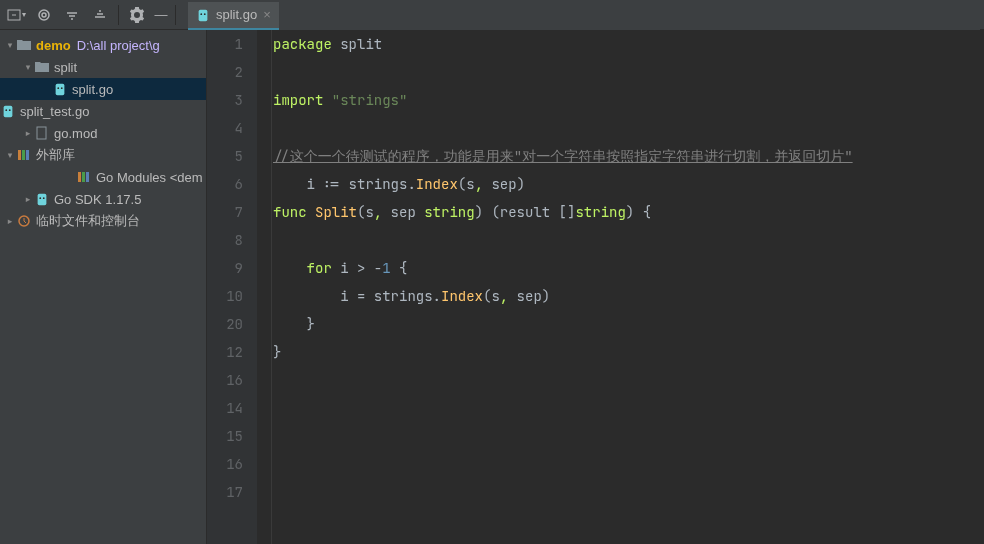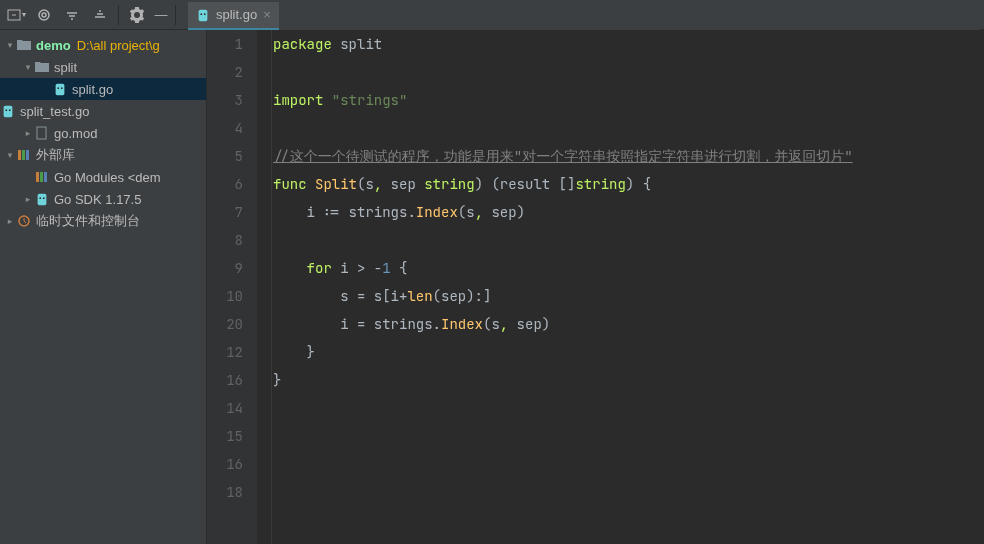--- a/index.html
+++ b/index.html
@@ -13,22 +13,22 @@
 .tab .go-ico { width:14px; height:14px; }
 .tab-x { color:#888; font-size:13px; }
 .main { display:flex; height:514px; }
 .sidebar { width:207px; background:#3c3f41; overflow:hidden; border-right:1px solid #2b2b2b; }
 .tree { padding-top:4px; }
 .node { display:flex; align-items:center; height:22px; white-space:nowrap; }
 .node.selected { background:#0d293e; }
 .node .arrow { width:12px; text-align:center; color:#888; font-size:9px; }
 .node .ico { width:16px; display:flex; justify-content:center; margin-right:4px; }
 .node .label { color:#bbb; }
-.node .label.dim { color:#eab308; }
-.node .label.bold { font-weight:bold; color:#86efac; }
+.node .label.dim { color:#c4b5fd; }
+.node .label.bold { font-weight:bold; color:#eab308; }
 .folder-ico { width:14px; height:12px; }
 .go-ico-small { width:14px; height:14px; }
 .editor { flex:1; background:#2b2b2b; display:flex; font-family:"JetBrains Mono","Consolas",monospace; font-size:14px; line-height:28px; }
 .gutter { width:50px; background:#313335; color:#606366; text-align:right; padding-right:14px; position:relative; }
 .gutter .ln { height:28px; }
 .code { flex:1; padding-left:16px; position:relative; }
 .code .line { height:28px; white-space:pre; color:#aeb7c0; }
 .kw { color:#bef264; }
 .str { color:#6a8759; }
 .fn { color:#ffc66d; }
@@ -149,21 +149,21 @@
         <span class="ico">
             <svg viewBox="0 0 14 14" width="14" height="14">
               <rect x="1" y="2" width="3" height="10" fill="#c87f3b"></rect>
               <rect x="5" y="2" width="3" height="10" fill="#4a9b4a"></rect>
               <rect x="9" y="2" width="3" height="10" fill="#5a7fb4"></rect>
             </svg>
           </span>
         <span class="label">外部库</span>
       </div>
 
-      <div class="node" style="padding-left:34px;">
+      <div class="node" style="padding-left:46px;margin-left:30px;">
         <span class="ico">
             <svg viewBox="0 0 14 14" width="14" height="14">
               <rect x="1" y="2" width="3" height="10" fill="#c87f3b"></rect>
               <rect x="5" y="2" width="3" height="10" fill="#4a9b4a"></rect>
               <rect x="9" y="2" width="3" height="10" fill="#5a7fb4"></rect>
             </svg>
           </span>
         <span class="label">Go Modules &lt;dem</span>
       </div>
 
@@ -204,35 +204,34 @@
         <div class="ln">7</div>
         <div class="ln">8</div>
         <div class="ln">9</div>
         <div class="ln">10</div>
         <div class="ln">20</div>
         <div class="ln">12</div>
         <div class="ln">16</div>
         <div class="ln">14</div>
         <div class="ln">15</div>
         <div class="ln">16</div>
-        <div class="ln">18</div>
+        <div class="ln">17</div>
       </div>
     <div class="code">
       <div style="position:absolute;left:14px;top:0;bottom:0;width:1px;background:#3a3a3a;"></div>
       <div id="code-lines">
           <div class="line"><span class="kw">package </span><span>split</span></div>
           <div class="line"></div>
           <div class="line"><span class="kw">import </span><span class="str">"strings"</span></div>
           <div class="line"></div>
           <div class="line"><span class="comment">//这个一个待测试的程序，功能是用来"对一个字符串按照指定字符串进行切割，并返回切片"</span></div>
+          <div class="line"><span>    i := strings.</span><span class="fn">Index</span><span>(s</span><span class="kw">,</span><span> sep)</span></div>
           <div class="line"><span class="kw">func </span><span class="fn">Split</span><span>(s</span><span class="kw">,</span><span> sep </span><span class="kw">string</span><span>) (result []</span><span class="kw">string</span><span>) {</span></div>
-          <div class="line"><span>    i := strings.</span><span class="fn">Index</span><span>(s</span><span class="kw">,</span><span> sep)</span></div>
           <div class="line"></div>
           <div class="line"><span>    </span><span class="kw">for </span><span>i &gt; -</span><span class="num">1</span><span> {</span></div>
-          <div class="line"><span>        s = s[i+</span><span class="fn">len</span><span>(sep):]</span></div>
           <div class="line"><span>        i = strings.</span><span class="fn">Index</span><span>(s</span><span class="kw">,</span><span> sep)</span></div>
           <div class="line"><span>    }</span></div>
           <div class="line"><span>}</span></div>
           <div class="line"></div>
         </div>
     </div>
   </div>
 
 </div>
 

